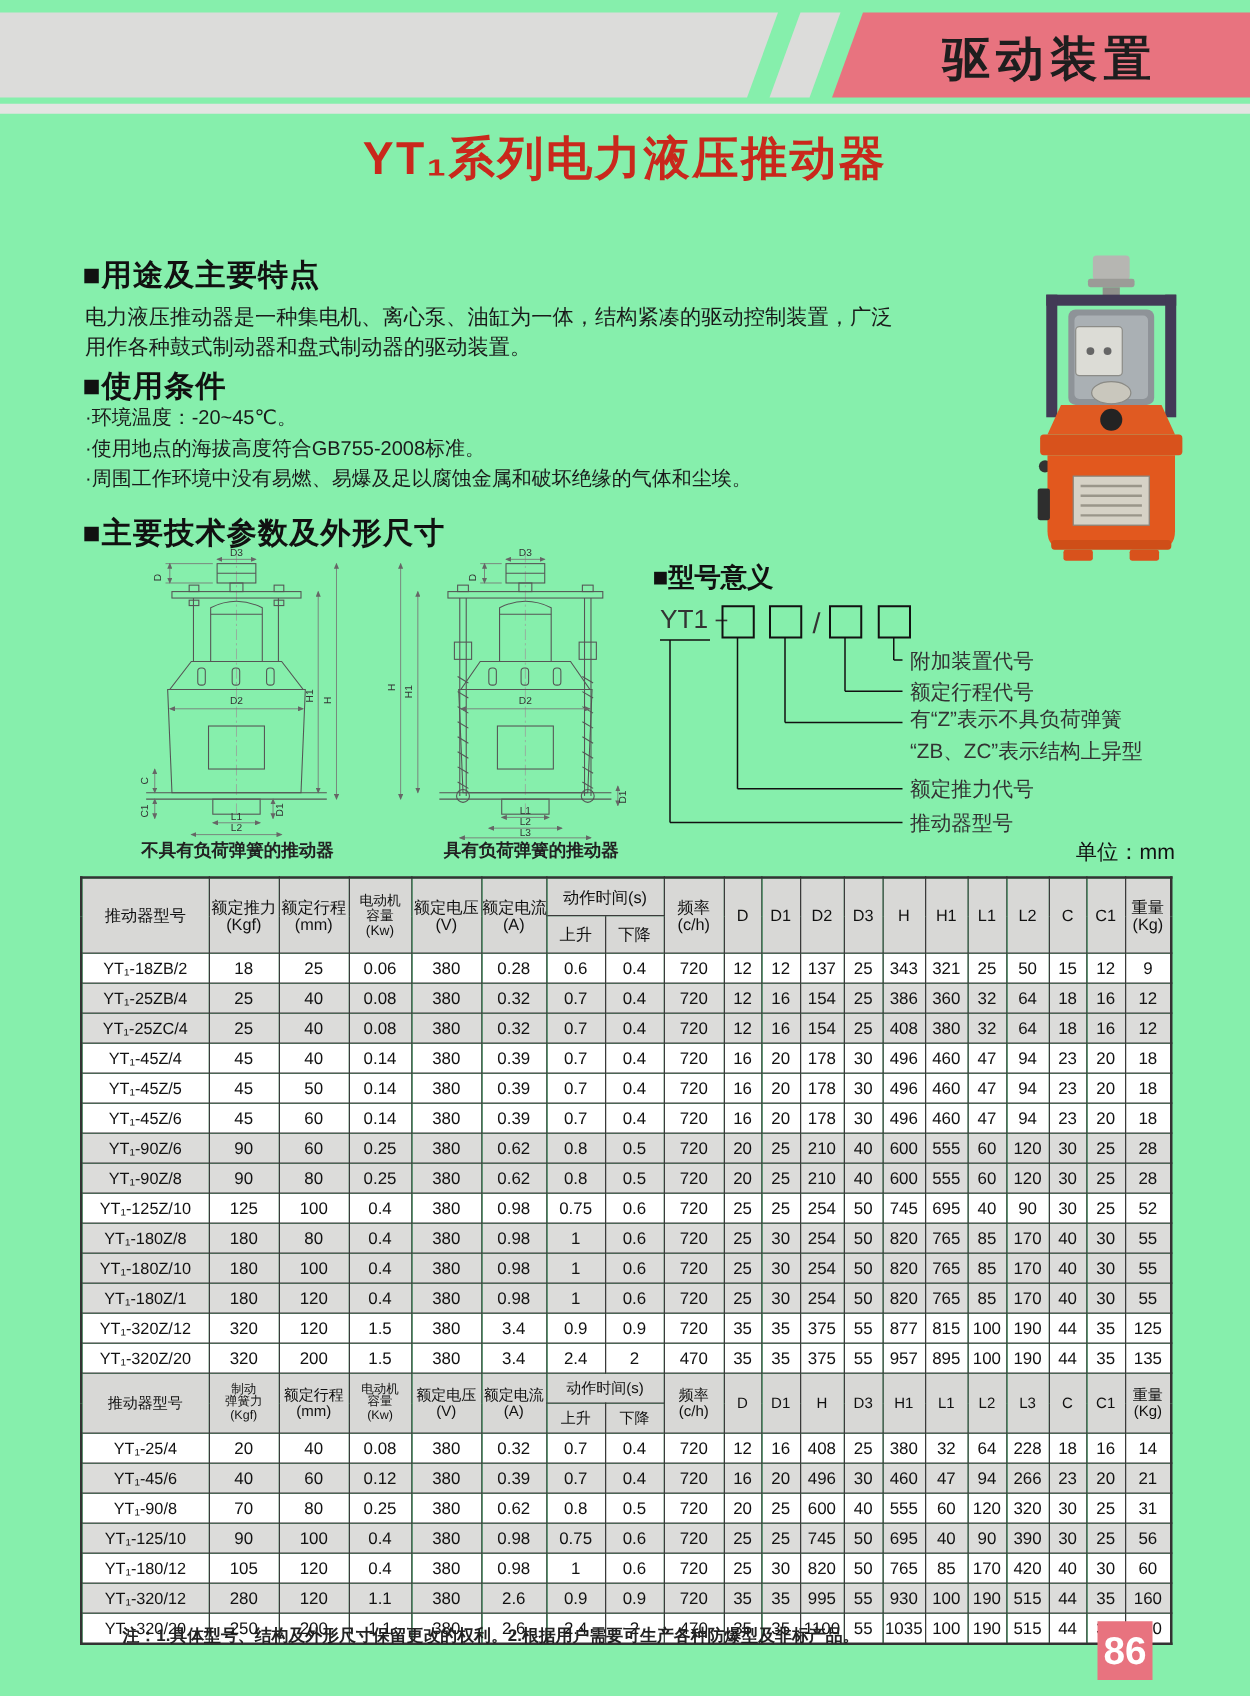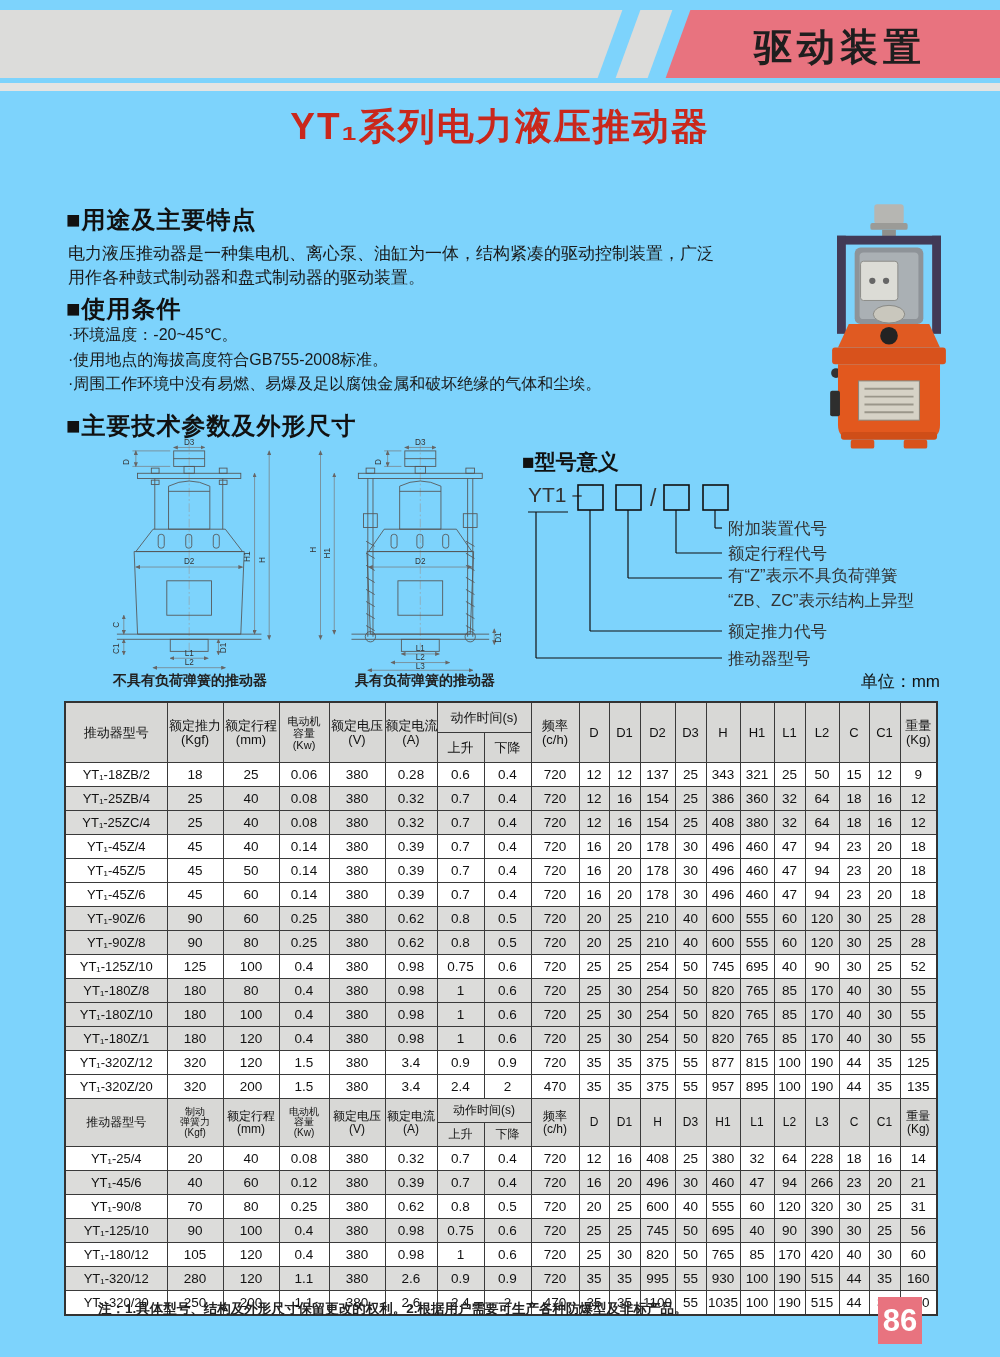--- a/index.html
+++ b/index.html
@@ -1,17 +1,17 @@
 <!DOCTYPE html>
 <html><head>
 <meta charset="utf-8">
 <style>
   html,body{margin:0;padding:0;}
   body{font-family:"Liberation Sans","DejaVu Sans",sans-serif;background:#fff;}
-  #page{position:relative;width:1000px;height:1357px;background:#7dd3fc;overflow:hidden;}
+  #page{position:relative;width:1000px;height:1357px;background:#86efac;overflow:hidden;}
 
   
   .skew{position:absolute;top:10px;height:68px;transform:skewX(-20deg);}
   .banner-gray{left:-46px;width:656px;background:#dcdcda;}
   .banner-sliver{left:628px;width:32px;background:#dcdcda;}
   .banner-pink{left:678px;width:400px;background:#e8737f;}
   .banner-title{position:absolute;top:22px;left:700px;width:280px;text-align:center;
     font-size:38px;font-weight:bold;color:#1e1e1e;letter-spacing:5px;}
   .banner-substripe{position:absolute;top:83px;left:0;width:1000px;height:8px;background:#e4e4e2;}
 

